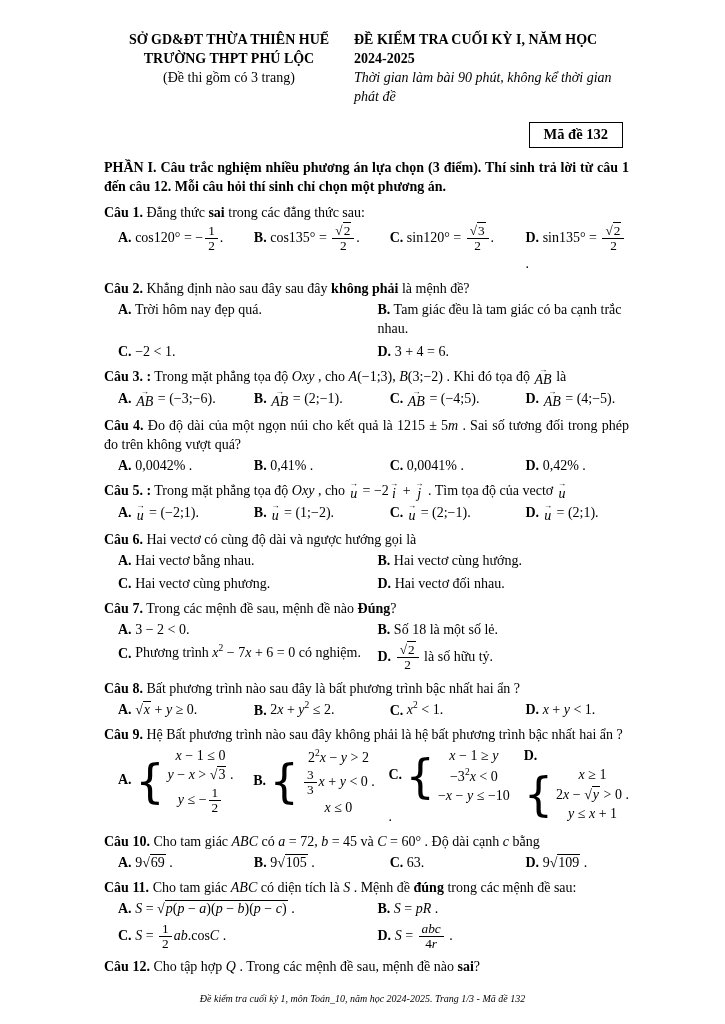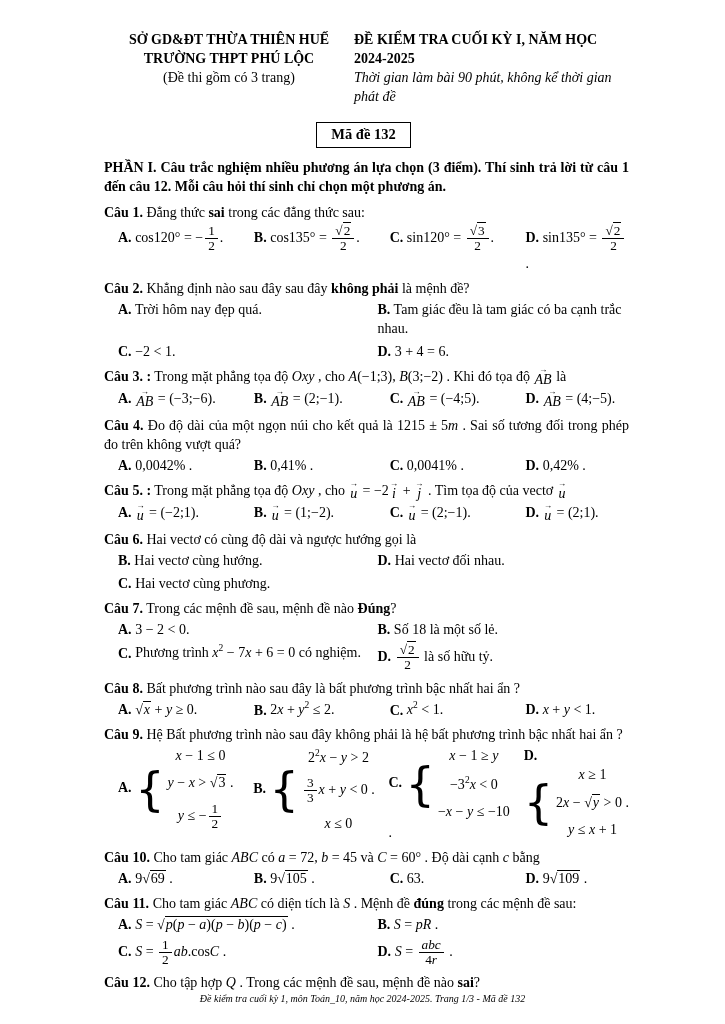--- a/index.html
+++ b/index.html
@@ -7,21 +7,21 @@
   .page {
     width:621px; height:1024px; margin:0 auto; background:#fff; color:#000;
     font-family:"Liberation Serif","DejaVu Serif",serif; font-size:14px; line-height:1.36;
     padding:30px 44px 46px 52px; position:relative; overflow:hidden;
   }
   .header { display:flex; }
   .header-left { width:250px; text-align:center; }
   .header-right { flex:1; text-align:left; }
   .bold { font-weight:bold; }
   .italic { font-style:italic; }
-  .code-row { display:flex; justify-content:center; margin:16px 6px 10px 0; }
+  .code-row { display:flex; justify-content:flex-end; margin:16px 6px 10px 0; }
   .code-box { border:1.6px solid #000; padding:2px 14px; font-weight:bold; font-size:14.5px; }
   .intro { font-weight:bold; text-align:justify; margin-bottom:7px; }
   .question { margin-bottom:6px; }
   .stem { text-align:justify; }
   .qlabel, .olabel { font-weight:bold; }
   .options { display:grid; margin:2px 0 2px 14px; column-gap:8px; row-gap:4px; }
   .cols-4 { grid-template-columns:1.05fr 1.05fr 1.05fr 0.85fr; }
   .cols-2 { grid-template-columns:1fr 1fr; }
   .footer { position:absolute; left:0; right:0; bottom:18px; text-align:center; font-style:italic; font-size:10px; }
 
@@ -33,21 +33,21 @@
   .f > span { display:block; padding:0 3px; }
   .f > span:first-child { border-bottom:1px solid #000; }
   .ol { border-top:1px solid #000; padding:0 1px; }
   .vec { display:inline-flex; flex-direction:column; align-items:center; vertical-align:middle;
          line-height:1; margin:0 1px; }
   .vec .va { font-size:0.6em; line-height:0.55; font-style:normal; }
   .vec .vb { font-style:italic; line-height:1.05; }
   .sys { display:inline-flex; align-items:center; vertical-align:middle; margin:1px 0; }
   .sys .brace { font-size:3.3em; font-weight:400; line-height:0.9;
                 font-family:"DejaVu Sans",sans-serif; margin-right:3px; }
-  .cases { display:inline-flex; flex-direction:column; align-items:center; row-gap:9px; }
+  .cases { display:inline-flex; flex-direction:column; align-items:center; row-gap:1px; }
   .cases > span { line-height:1.3; white-space:nowrap; }
 </style>
 </head>
 <body>
 
 <div class="page">
 
   <div class="header">
     <div class="header-left">
       <div class="bold">SỞ GD&amp;ĐT THỪA THIÊN HUẾ</div>
@@ -159,23 +159,24 @@
               </span> = (2;−1).</span></div>
           <div class="option"><b class="olabel">D.</b> <span class="obody"><span class="vec">
                 <span class="va">→</span>
                 <span class="vb">u</span>
               </span> = (2;1).</span></div>
         </div>
       </div>
       <div class="question">
         <div class="stem"><b class="qlabel">Câu 6.</b> Hai vectơ có cùng độ dài và ngược hướng gọi là</div>
         <div class="options cols-2">
+          <div class="option"><b class="olabel">A.</b> <span class="obody">Hai vectơ bằng nhau.</span></div>
           <div class="option"><b class="olabel">B.</b> <span class="obody">Hai vectơ cùng hướng.</span></div>
+          <div class="option"><b class="olabel">C.</b> <span class="obody">Hai vectơ cùng phương.</span></div>
           <div class="option"><b class="olabel">D.</b> <span class="obody">Hai vectơ đối nhau.</span></div>
-          <div class="option"><b class="olabel">C.</b> <span class="obody">Hai vectơ cùng phương.</span></div>
         </div>
       </div>
       <div class="question">
         <div class="stem"><b class="qlabel">Câu 7.</b> Trong các mệnh đề sau, mệnh đề nào <b>Đúng</b>?</div>
         <div class="options cols-2">
           <div class="option"><b class="olabel">A.</b> <span class="obody">3 − 2 &lt; 0.</span></div>
           <div class="option"><b class="olabel">B.</b> <span class="obody">Số 18 là một số lẻ.</span></div>
           <div class="option"><b class="olabel">C.</b> <span class="obody">Phương trình <i>x</i><sup>2</sup> − 7<i>x</i> + 6 = 0 có nghiệm.</span></div>
           <div class="option"><b class="olabel">D.</b> <span class="obody"><span class="f">
                 <span>√<span class="ol">2</span></span>

